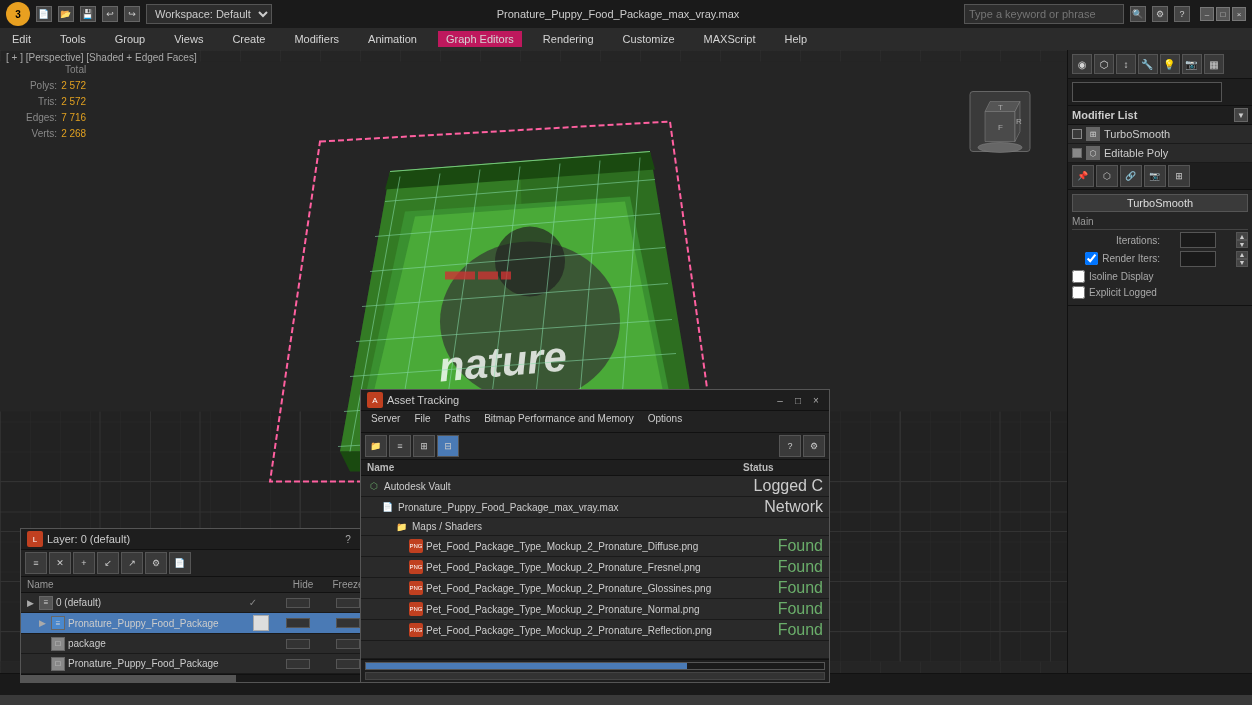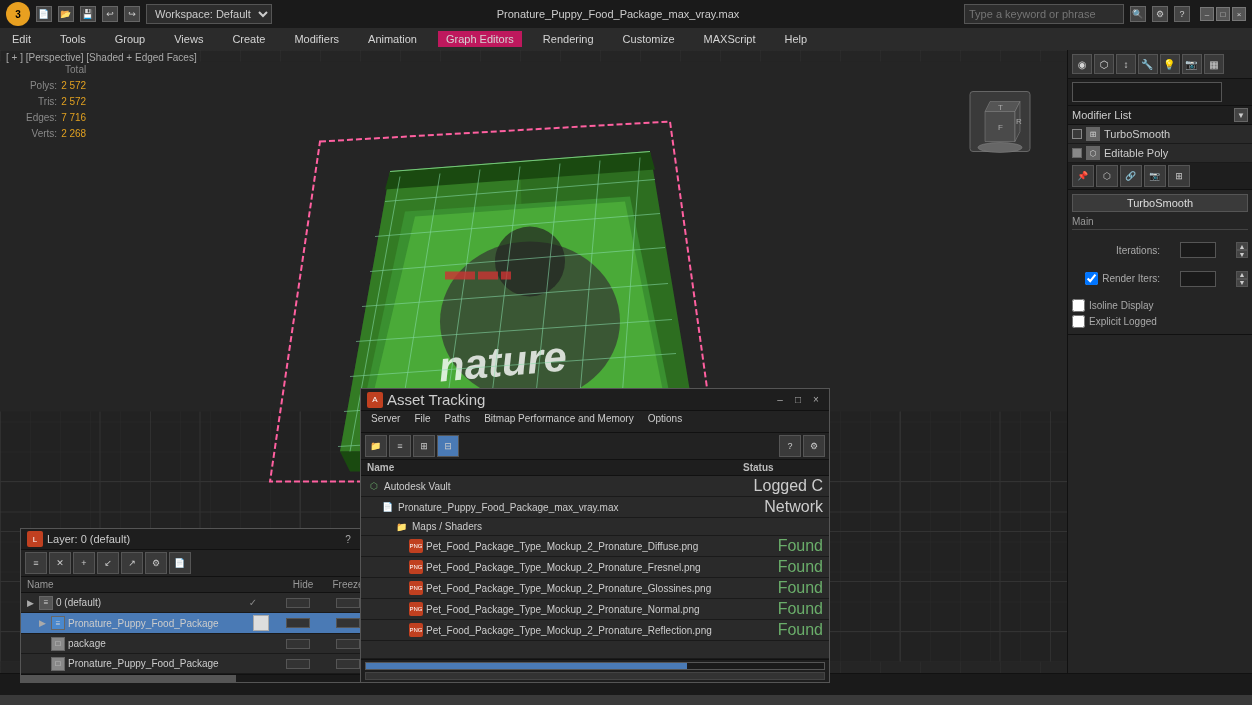--- a/index.html
+++ b/index.html
@@ -172,20 +172,21 @@
       padding: 1px 3px;
       font-size: 11px;
       height: 20px;
     }
     #modifier-list-header {
       display: flex;
       align-items: center;
       padding: 2px 4px;
       background: #1e1e1e;
       border-bottom: 1px solid #111;
+      font-weight: bold;
     }
     #modifier-list-header span {
       flex: 1;
       font-size: 11px;
       color: #ccc;
     }
     .mod-list-arrow {
       width: 14px; height: 14px;
       background: #444;
       border: 1px solid #666;
@@ -249,21 +250,21 @@
     #turbosm-panel .section-label {
       font-size: 10px;
       color: #999;
       margin: 2px 0;
       border-bottom: 1px solid #444;
       padding-bottom: 2px;
     }
     .prop-row {
       display: flex;
       align-items: center;
-      margin: 12px 0;
+      margin: 2px 0;
       gap: 20px;
     }
     .prop-label {
       flex: 1;
       font-size: 10px;
       color: #aaa;
       text-align: right;
     }
     .prop-input {
       width: 36px;
@@ -442,21 +443,21 @@
     }
     #asset-panel-title .ap-logo {
       width: 16px; height: 16px;
       background: #c04020;
       border-radius: 2px;
       display: flex; align-items: center; justify-content: center;
       font-size: 8px; color: #fff;
     }
     #asset-panel-title span {
       flex: 1;
-      font-size: 15px;
+      font-size: 11px;
       color: #ccc;
     }
     .ap-title-btn {
       width: 14px; height: 14px;
       background: transparent;
       border: none;
       color: #aaa;
       font-size: 10px;
       cursor: pointer;
     }

